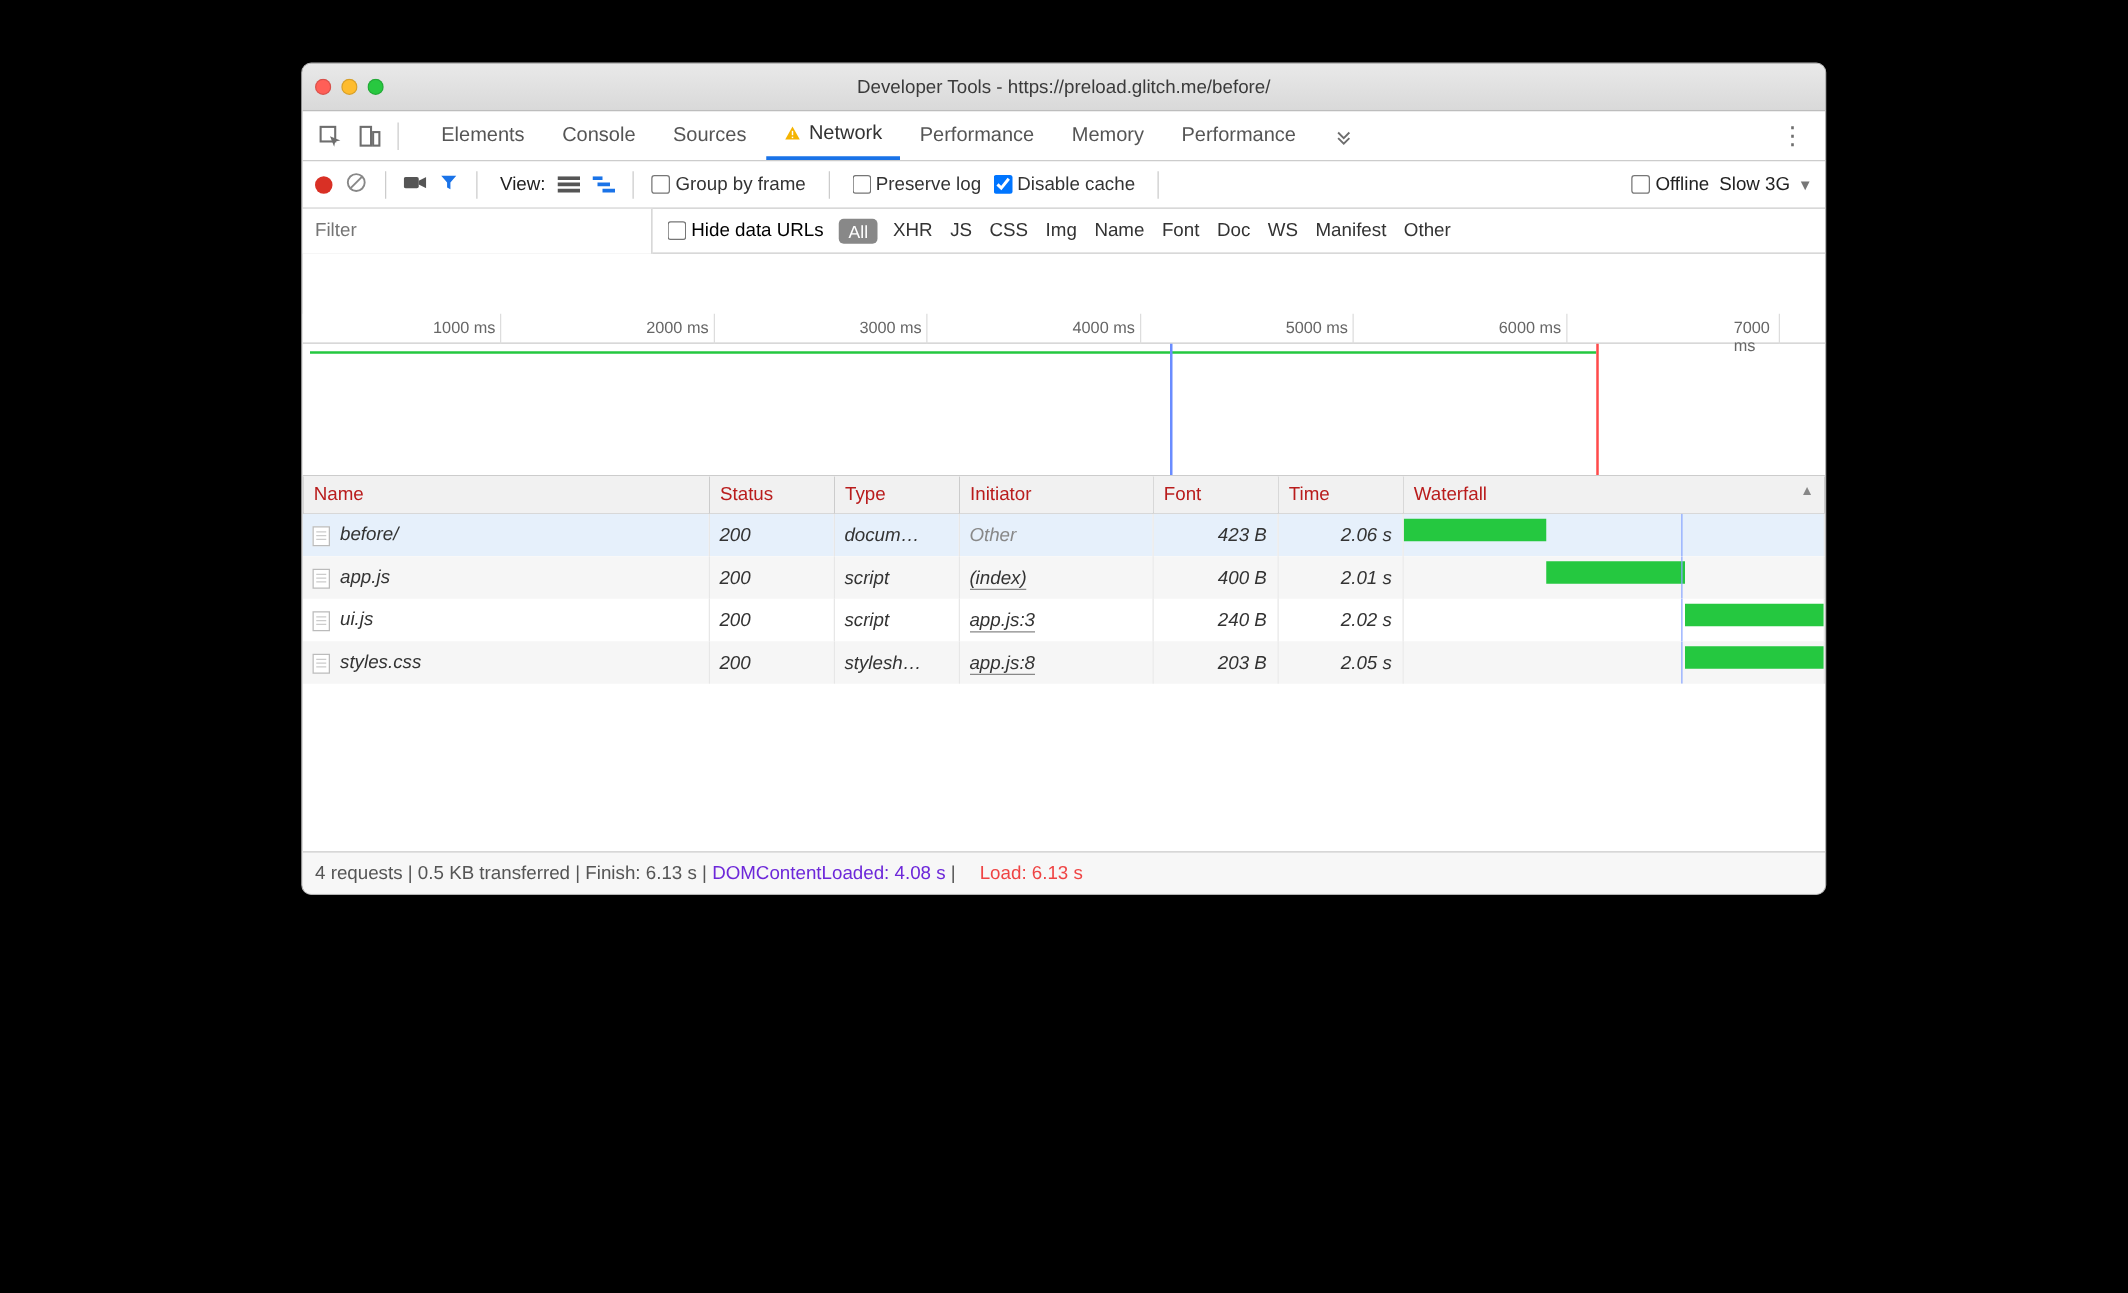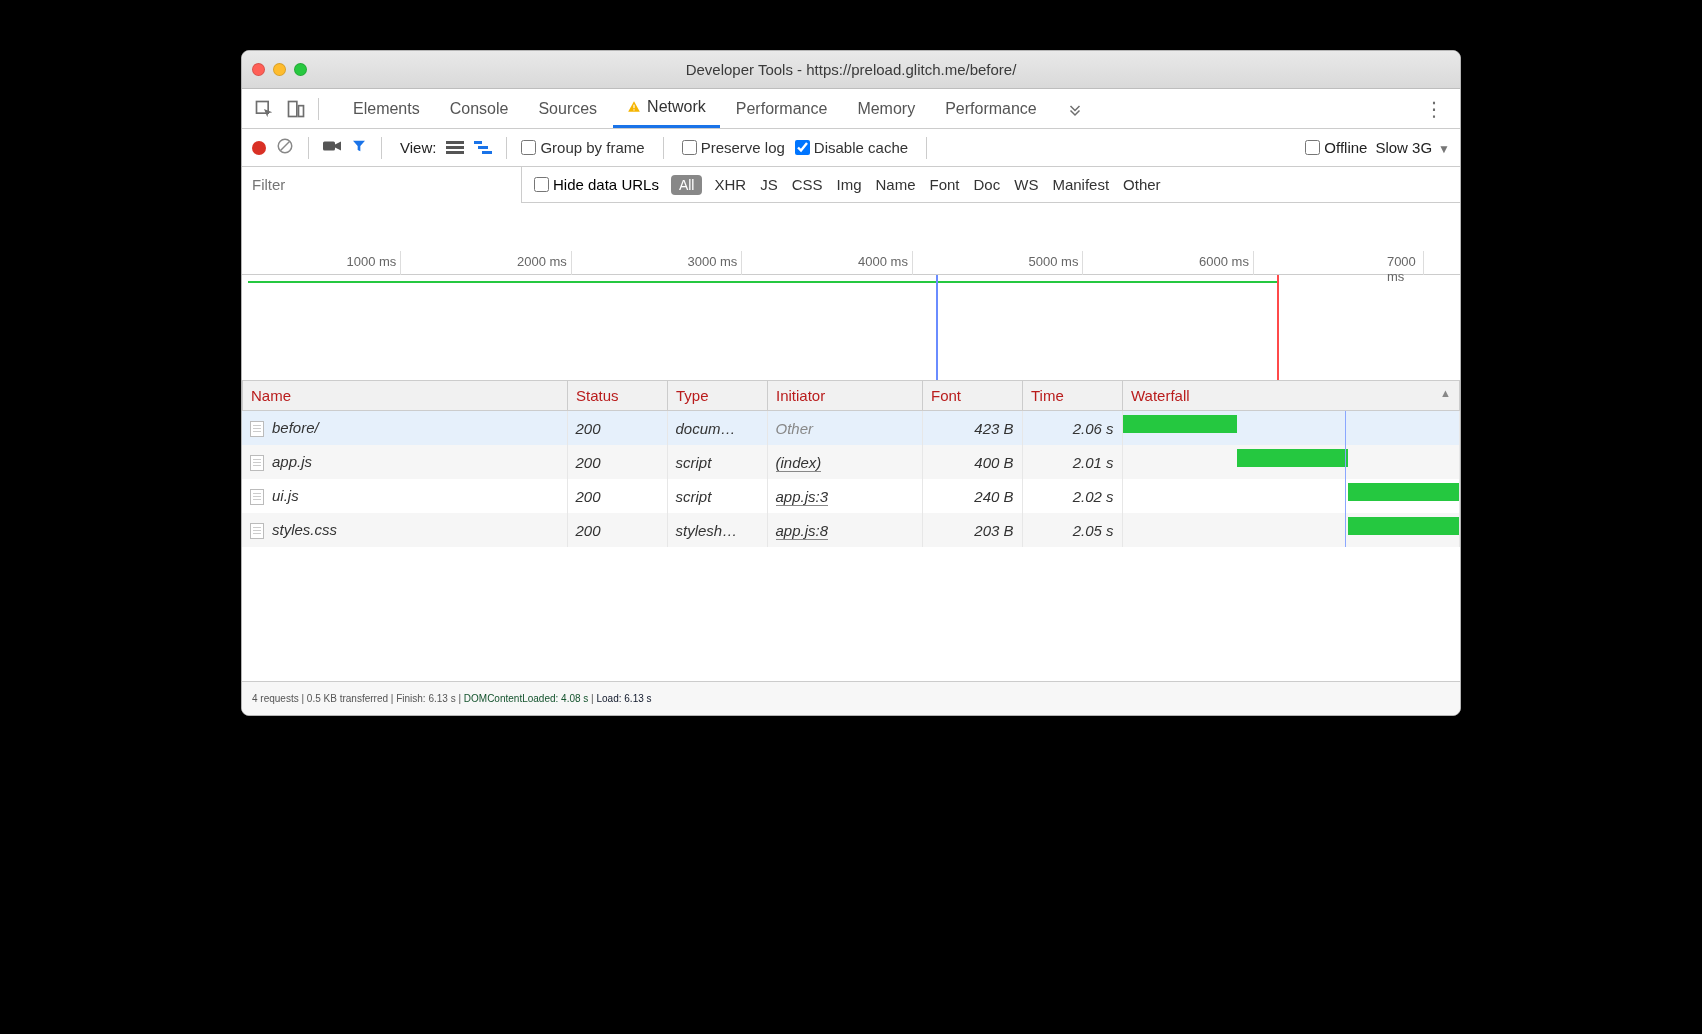--- a/index.html
+++ b/index.html
@@ -138,25 +138,25 @@
   .wf-bar { position:absolute; top:4px; height:18px; background:#25c840; }
   .wf-dcl { position:absolute; top:0; bottom:0; width:1px; background:#8aa7ff; }
   .wf-load { position:absolute; top:0; bottom:0; width:1px; background:#ff7a7a; }
 
   .table-area { height: 300px; overflow:hidden; display:flex; flex-direction:column; }
   .table-scroll { flex:1; overflow:auto;font-style:italic; }
   .table-scroll tbody tr { height:34px; }
 
   .statusbar {
     height: 34px; border-top:1px solid #ccc; display:flex; align-items:center;
-    padding: 0 10px; font-size:10px; color:#555; background:#f7f7f7; gap:0;
+    padding: 0 10px; font-size:15px; color:#555; background:#f7f7f7; gap:0;
   }
   .statusbar .seg { white-space:pre; }
-  .statusbar .blue { color:#14532d; }
-  .statusbar .red { color:#0f172a; background:none; border:none; }
+  .statusbar .blue { color:#6d28d9; }
+  .statusbar .red { color:#ef4444; background:none; border:none;margin-left:15px; }
 </style>
 </head>
 <body>
 
 <div class="window">
 
   <div class="titlebar">
     <div class="traffic-lights">
       <div class="light red"></div>
       <div class="light yellow"></div>

